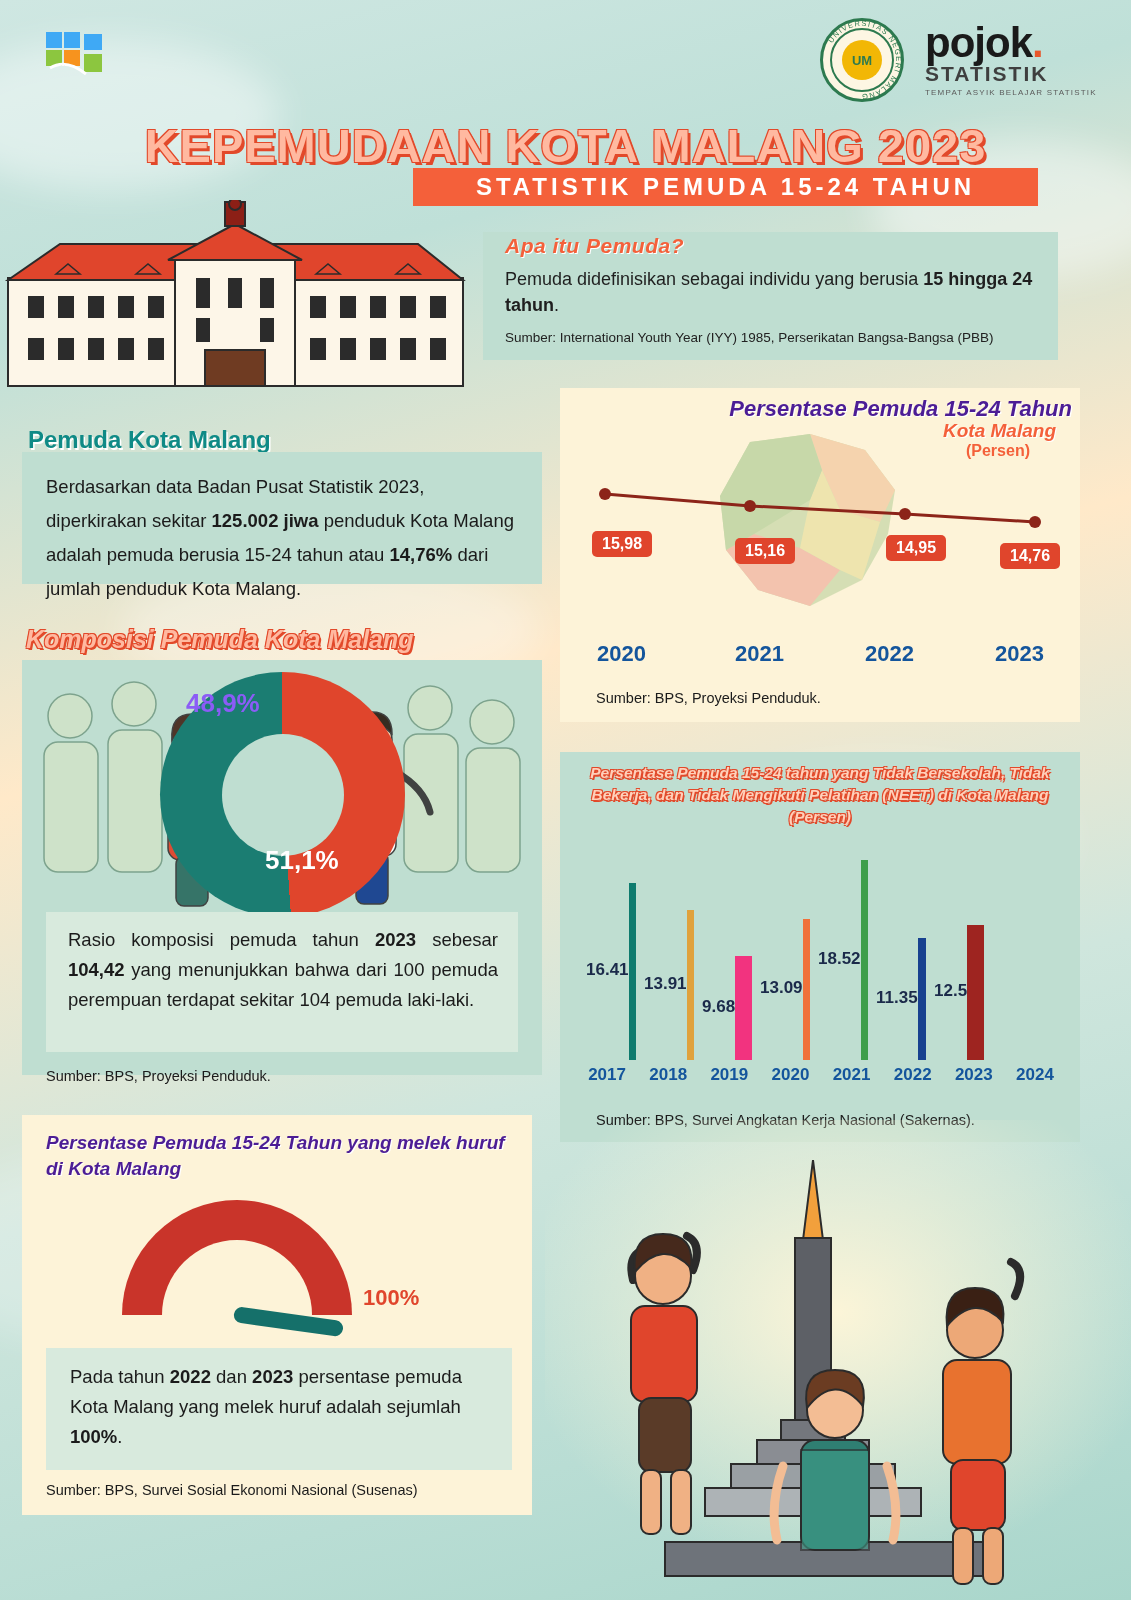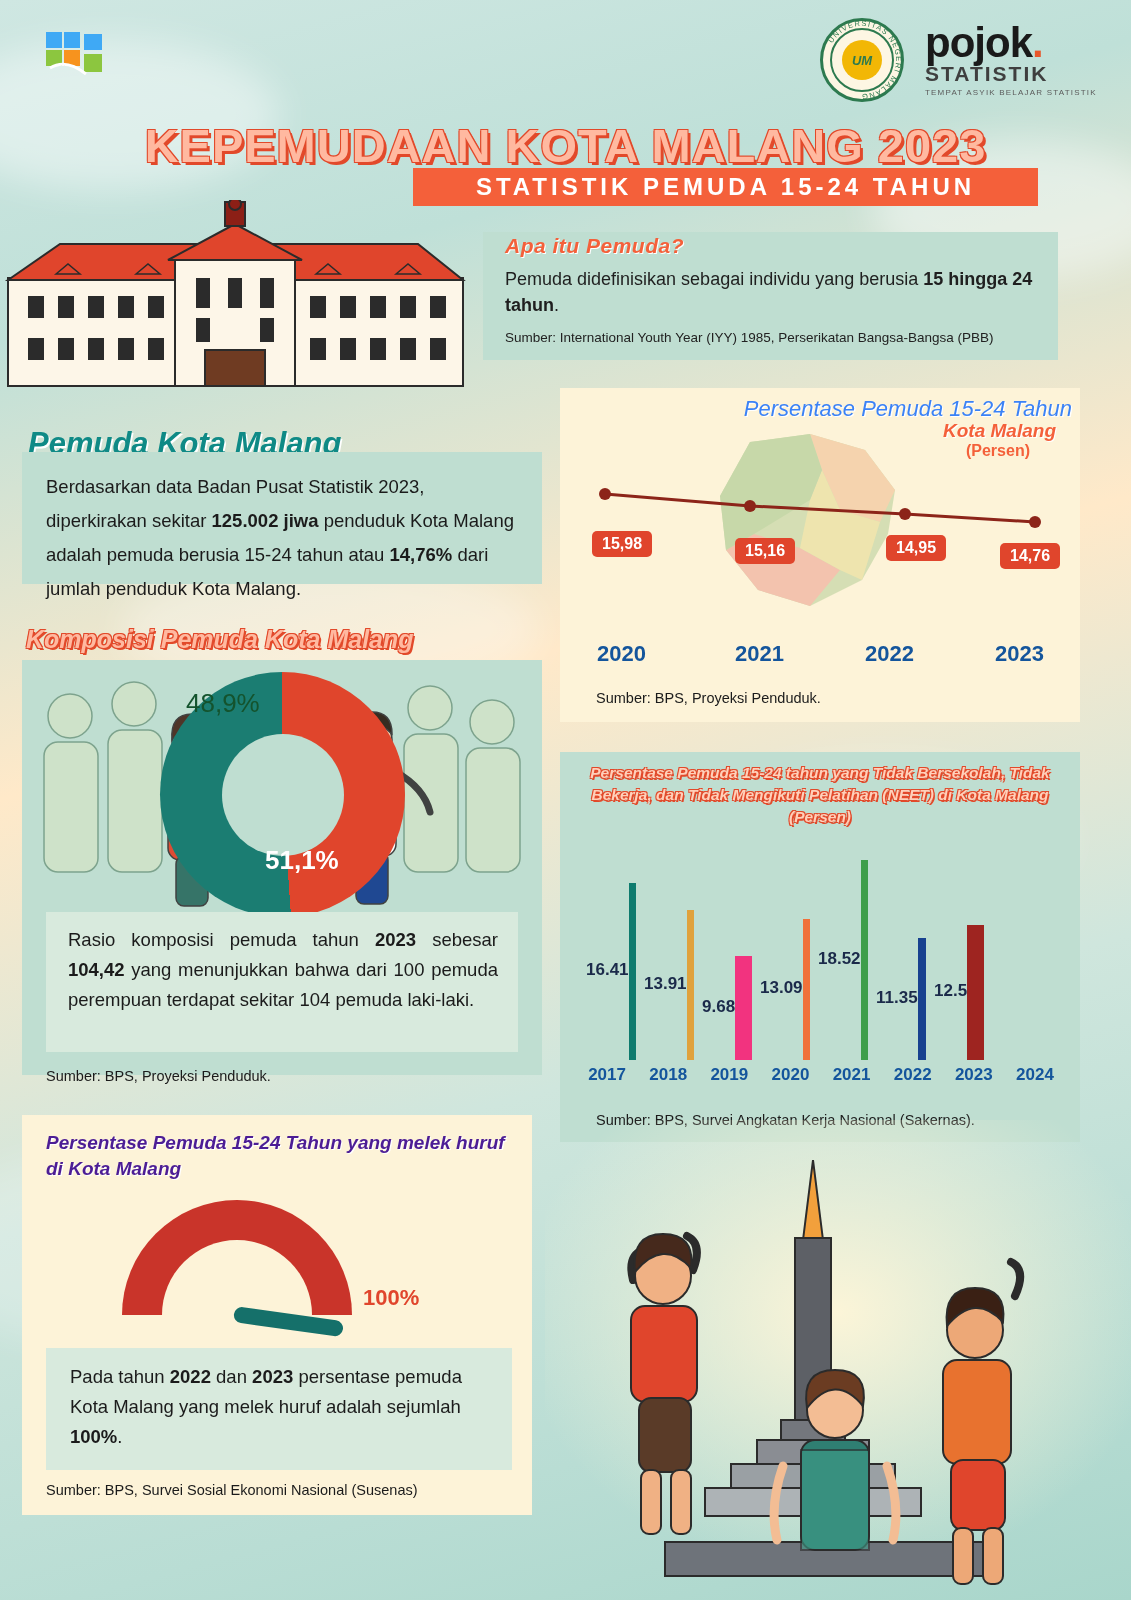--- a/index.html
+++ b/index.html
@@ -21,21 +21,21 @@
   .b4 { right: 60px; top: 760px; width: 380px; height: 160px; background: rgba(255,255,255,0.25); }
   .b5 { left: -80px; top: 1150px; width: 420px; height: 200px; background: rgba(255,255,255,0.22); }
 
   
   .header { position: absolute; left: 0; top: 0; width: 1131px; height: 115px; }
   .bps-logo { position: absolute; left: 44px; top: 28px; width: 62px; height: 52px; }
   .bps-text { position: absolute; left: 120px; top: 32px; color: #1565a8; font-weight: bold; font-style: italic; font-size: 19px; line-height: 24px; letter-spacing: .4px; }
   .unv-seal { position: absolute; left: 820px; top: 18px; width: 84px; height: 84px; border-radius: 50%;
               background: #fdf6e3; border: 3px solid #2d7a4f; display: flex; align-items: center; justify-content: center; }
   .unv-seal .ring { width: 64px; height: 64px; border-radius: 50%; border: 2px solid #2d7a4f; display:flex; align-items:center; justify-content:center; }
-  .unv-seal .inner { width: 40px; height: 40px; border-radius: 50%; background: #f2b705; display:flex; align-items:center; justify-content:center; color:#2d7a4f; font-weight:bold; font-size:13px;font-style:italic; }
+  .unv-seal .inner { width: 40px; height: 40px; border-radius: 50%; background: #f2b705; display:flex; align-items:center; justify-content:center; color:#2d7a4f; font-weight:bold; font-size:13px; }
   .seal-txt { position:absolute; width:84px; height:84px; }
   .pojok { position: absolute; left: 925px; top: 22px; }
   .pojok .p1 { font-size: 42px; font-weight: bold; color: #1a1a1a; letter-spacing: -1px; line-height: 42px; }
   .pojok .p1 .dot { color: #e8562a; }
   .pojok .p2 { font-size: 21px; font-weight: bold; color: #3f3f3f; letter-spacing: 2px; margin-top: -2px; }
   .pojok .p3 { font-size: 8px; color: #5b5b5b; letter-spacing: 1.2px; margin-top: 2px; }
 
   
   .main-title {
     position: absolute; left: 0; top: 118px; width: 1131px; text-align: center;
@@ -51,55 +51,55 @@
   
   .panel { position: absolute; }
 
   
   .p-apa { left: 483px; top: 232px; width: 575px; height: 128px; background: #bfded1; }
   .apa-title { position: absolute; left: 505px; top: 234px; font-size: 21px; font-weight: bold; font-style: italic; color: #f4603a; letter-spacing: .5px; text-shadow: 1px 1px 0 #fff; }
   .apa-body { position: absolute; left: 505px; top: 266px; width: 540px; font-size: 18px; color: #1f1f1f; line-height: 26px; }
   .apa-src { position: absolute; left: 505px; top: 330px; font-size: 13.5px; color: #222; }
 
   
-  .pkm-title { position: absolute; left: 28px; top: 426px; font-size: 31px; font-weight: bold; font-style: italic; color: #0f8a86; text-shadow: 1.5px 1.5px 0 #fff; }
+  .pkm-title { position: absolute; left: 28px; top: 426px; font-size: 24px; font-weight: bold; color: #0f8a86; text-shadow: 1.5px 1.5px 0 #fff; }
   .p-pkm { left: 22px; top: 452px; width: 520px; height: 132px; background: #bfded1; }
   .pkm-body { position: absolute; left: 46px; top: 470px; width: 480px; font-size: 18.5px; color: #1b1b1b; line-height: 34px; }
 
   
   .komp-title { position: absolute; left: 26px; top: 625px; font-size: 25px; font-weight: bold; font-style: italic; color: #ffb9a0; text-shadow: 2px 2px 0 #e2492a, -1px -1px 0 #e2492a, 1px -1px 0 #e2492a, -1px 1px 0 #e2492a; }
   .p-komp { left: 22px; top: 660px; width: 520px; height: 415px; background: #bfded1; }
   .donut-wrap { position: absolute; left: 160px; top: 672px; width: 245px; height: 245px; }
   .donut {
     width: 245px; height: 245px; border-radius: 50%;
     background: conic-gradient(#e0452c 0deg 176deg, #1b7d72 176deg 360deg);
     display: flex; align-items: center; justify-content: center;
   }
   .donut .hole { width: 122px; height: 122px; border-radius: 50%; background: #bfded1; }
-  .donut-lbl-a { position: absolute; left: 186px; top: 688px; color: #14532d; font-size: 26px; font-weight: normal; }
+  .donut-lbl-a { position: absolute; left: 186px; top: 688px; color: #8b5cf6; font-size: 26px; font-weight: bold; }
   .donut-lbl-b { position: absolute; left: 265px; top: 845px; color: #fff; font-size: 26px; font-weight: bold; }
   .p-komp-in { position: absolute; left: 46px; top: 912px; width: 472px; height: 140px; background: #d8eadd; }
   .komp-body { position: absolute; left: 68px; top: 925px; width: 430px; font-size: 18.5px; color: #1b1b1b; line-height: 30px; text-align: justify; }
   .komp-src { position: absolute; left: 46px; top: 1068px; font-size: 14.5px; color: #1b1b1b; }
 
   
   .p-melek { left: 22px; top: 1115px; width: 510px; height: 400px; background: #fdf3d8; }
   .melek-title { position: absolute; left: 46px; top: 1130px; width: 470px; font-size: 19px; font-weight: bold; font-style: italic; color: #4c1d95; line-height: 26px; text-shadow: 1.2px 1.2px 0 #fff; }
   .gauge { position: absolute; left: 122px; top: 1200px; width: 230px; height: 120px; }
   .gauge .arc { width: 230px; height: 115px; border-radius: 115px 115px 0 0; background: #c9342a; }
   .gauge .arc-in { position: absolute; left: 40px; top: 40px; width: 150px; height: 75px; border-radius: 75px 75px 0 0; background: #fdf3d8; }
   .gauge .needle { position: absolute; left: 112px; top: 106px; width: 110px; height: 16px; background: #15706a; border-radius: 8px; transform: rotate(8deg); transform-origin: left center; }
   .gauge-val { position: absolute; left: 363px; top: 1285px; font-size: 22px; font-weight: bold; color: #e0452c; }
   .p-melek-in { position: absolute; left: 46px; top: 1348px; width: 466px; height: 122px; background: #d8eadd; }
   .melek-body { position: absolute; left: 70px; top: 1362px; width: 430px; font-size: 18.5px; color: #1b1b1b; line-height: 30px; }
   .melek-src { position: absolute; left: 46px; top: 1482px; font-size: 14.5px; color: #1b1b1b; }
 
   
   .p-line { left: 560px; top: 388px; width: 520px; height: 334px; background: #fdf3d8; }
-  .line-title { position: absolute; left: 566px; top: 396px; width: 512px; text-align: right; font-size: 22px; font-weight: normal; font-style: italic; color: #3b82f6; text-shadow: 1.2px 1.2px 0 #fff; padding-right: 6px; }
+  .line-title { position: absolute; left: 566px; top: 396px; width: 512px; text-align: right; font-size: 22px; font-weight: bold; font-style: italic; color: #4c1d95; text-shadow: 1.2px 1.2px 0 #fff; padding-right: 6px; }
   .line-title2 { position: absolute; left: 566px; top: 420px; width: 512px; text-align: right; font-size: 19px; font-weight: bold; font-style: italic; color: #f4603a; text-shadow: 1.2px 1.2px 0 #fff; padding-right: 22px; }
   .line-title3 { position: absolute; left: 566px; top: 442px; width: 512px; text-align: right; font-size: 16px; font-weight: bold; color: #f4603a; padding-right: 48px; }
   .map-bg { position: absolute; left: 690px; top: 430px; width: 260px; height: 190px; opacity: .75; }
   .line-chart { position: absolute; left: 575px; top: 470px; width: 490px; height: 120px; }
   .pill { position: absolute; background: #e0452c; color: #fff; font-size: 16px; font-weight: bold; padding: 4px 10px; border-radius: 5px; }
   .yr { position: absolute; font-size: 22px; font-weight: bold; color: #14559c; }
   .line-src { position: absolute; left: 596px; top: 690px; font-size: 14.5px; color: #1b1b1b; }
 
   
   .p-neet { left: 560px; top: 752px; width: 520px; height: 390px; background: #bfded1; }

